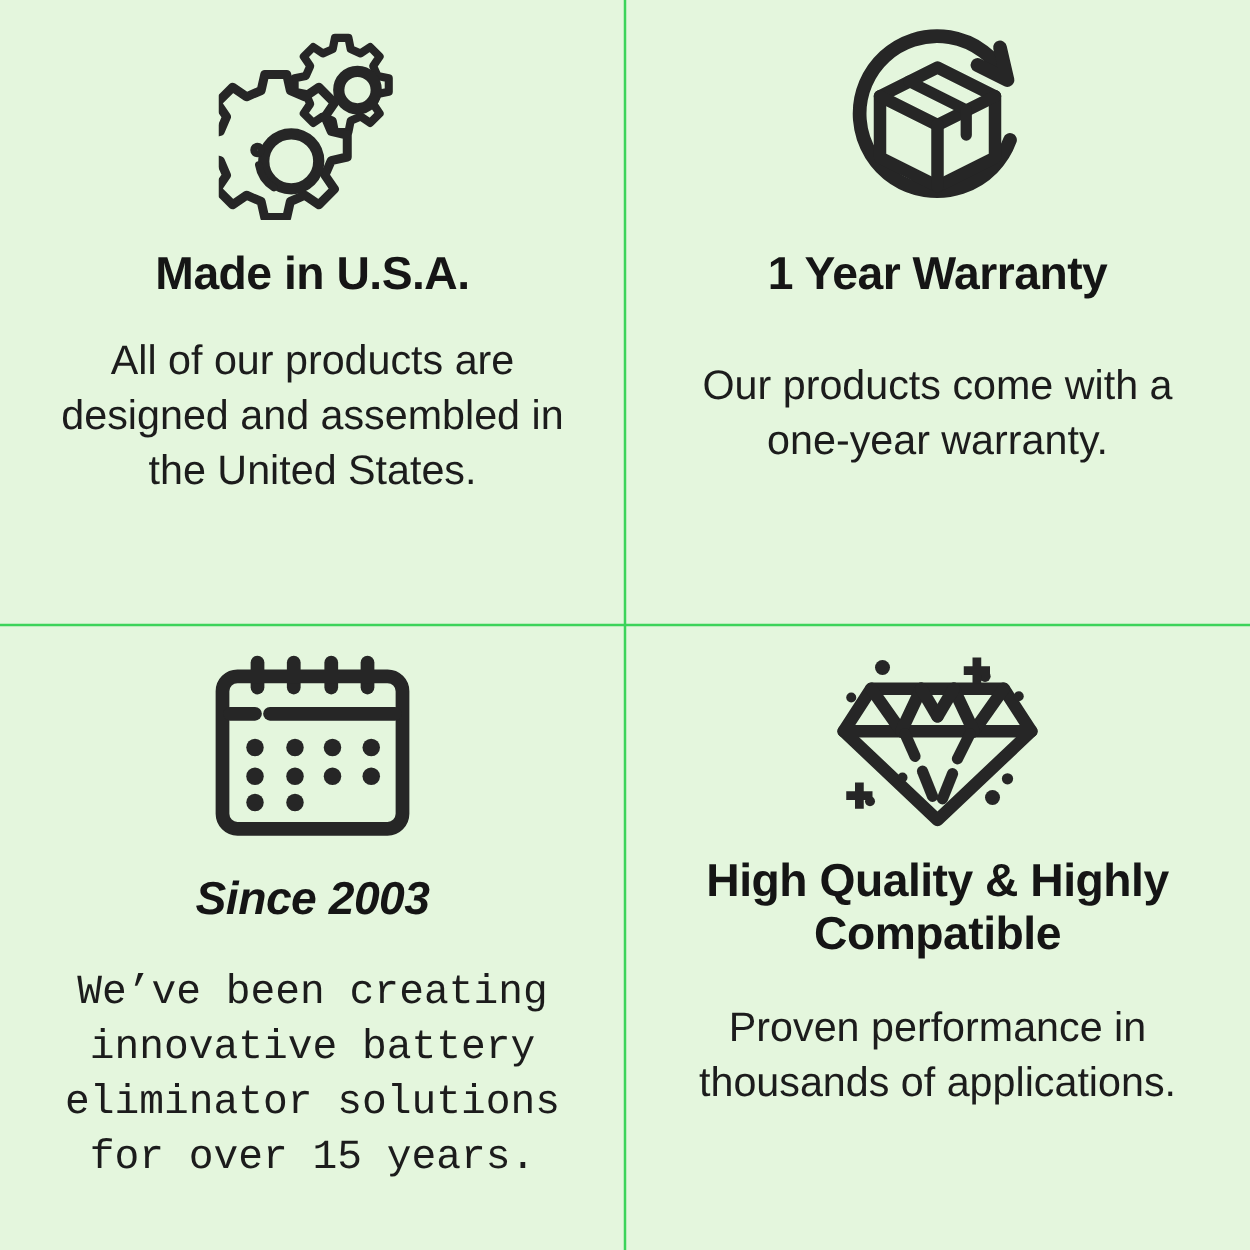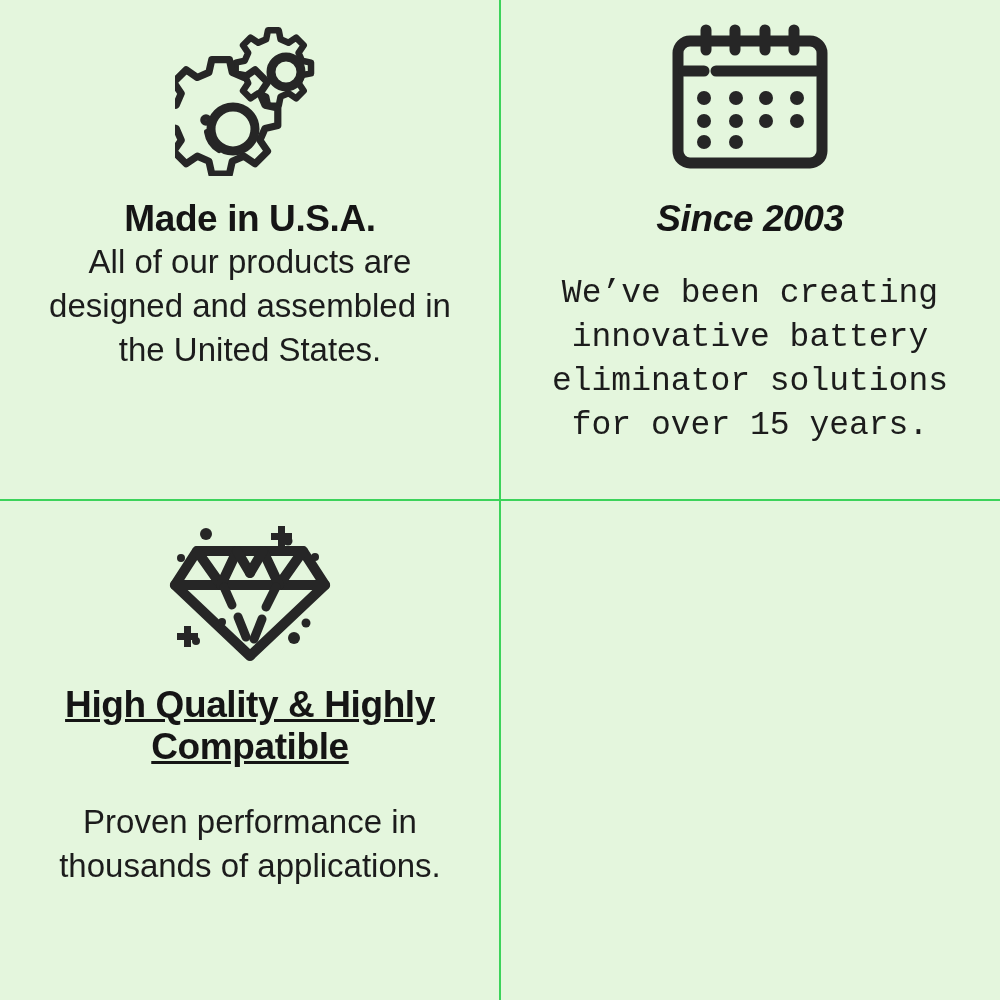--- a/index.html
+++ b/index.html
@@ -86,32 +86,32 @@
     font-size: 33px;
     line-height: 1.33;
     text-align: center;
     color: #1c1c1c;
     width: 100%;
   }
 
   
   .cell-usa .icon-wrap      { height: 178px; padding-top: 14px; }
   .cell-usa .cell-title     { margin-top: 20px; }
-  .cell-usa .cell-body      { }
+  .cell-usa .cell-body      { margin-top: 26px; }
 
   .cell-warranty .icon-wrap { height: 178px; padding-top: 12px; }
   .cell-warranty .cell-title{ margin-top: 20px; }
   .cell-warranty .cell-body { margin-top: 46px; }
 
   .cell-since .icon-wrap    { height: 172px; padding-top: 22px; }
   .cell-since .cell-title   { margin-top: 26px; font-style: italic; }
   .cell-since .cell-body    { margin-top: 32px; font-family: Liberation Mono, monospace; }
 
   .cell-quality .icon-wrap  { height: 172px; padding-top: 16px; }
-  .cell-quality .cell-title { margin-top: 12px; text-decoration: underline; }
+  .cell-quality .cell-title { margin-top: 12px; }
   .cell-quality .cell-body  { margin-top: 32px; }
 </style>
 </head>
 <body>
 
 <div class="feature-grid">
 
   <div class="cell cell-usa">
     <div class="icon-wrap">
       <svg width="150" height="160" viewBox="0 0 150 160" fill="none" stroke="#262626" stroke-width="9" stroke-linejoin="round" stroke-linecap="round">
@@ -123,20 +123,39 @@
         <circle cx="58" cy="113" r="22"></circle>
 
         <circle cx="31" cy="104" r="2.8" stroke-width="6"></circle>
         <path d="M32 116 q2 12 12 18" stroke-width="6" fill="none"></path>
       </svg>
     </div>
     <div class="cell-title">Made in U.S.A.</div>
     <div class="cell-body">All of our products are designed and assembled in the United States.</div>
   </div>
 
+  <div class="cell cell-warranty">
+    <div class="icon-wrap">
+      <svg width="160" height="158" viewBox="0 0 160 158" fill="none" stroke="#262626" stroke-width="11" stroke-linejoin="round" stroke-linecap="round">
+
+        <path d="M134 45 A62 62 0 1 0 138 96"></path>
+
+        <path d="M112 36 L136 48 L130 22" stroke-width="11"></path>
+
+        <path d="M80 38 L126 61 L126 110 L80 133 L34 110 L34 61 Z" stroke-width="10"></path>
+        <path d="M34 61 L80 84 L126 61" stroke-width="10"></path>
+        <path d="M80 84 L80 133" stroke-width="10"></path>
+
+        <path d="M57 49 L103 72" stroke-width="9"></path>
+        <path d="M103 72 L103 92" stroke-width="9"></path>
+      </svg>
+    </div>
+    <div class="cell-title">1 Year Warranty</div>
+    <div class="cell-body">Our products come with a one-year warranty.</div>
+  </div>
 
   <div class="cell cell-since">
     <div class="icon-wrap">
       <svg width="160" height="146" viewBox="0 0 160 146" fill="none" stroke="#262626" stroke-width="11" stroke-linejoin="round" stroke-linecap="round">
 
         <path d="M36 6 V26" stroke-width="11"></path>
         <path d="M65 6 V26" stroke-width="11"></path>
         <path d="M95 6 V26" stroke-width="11"></path>
         <path d="M124 6 V26" stroke-width="11"></path>
 

